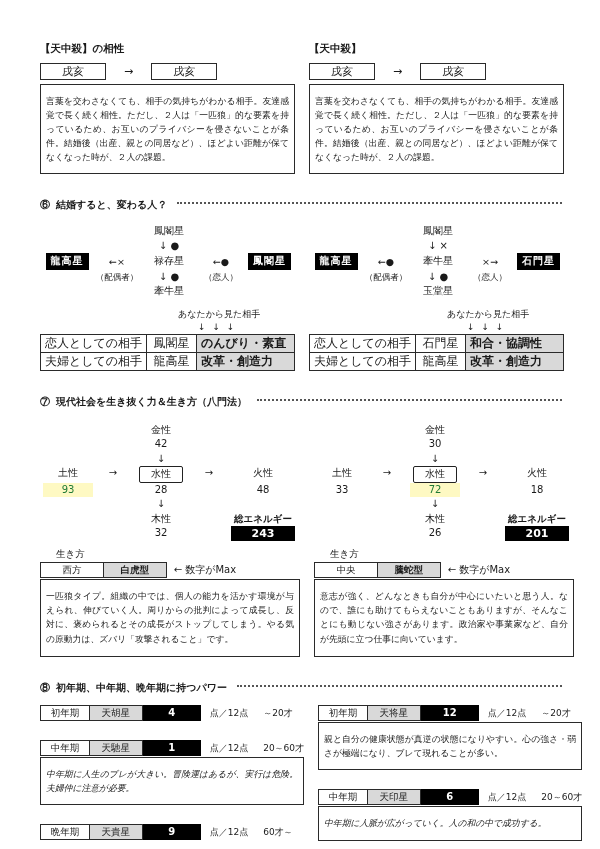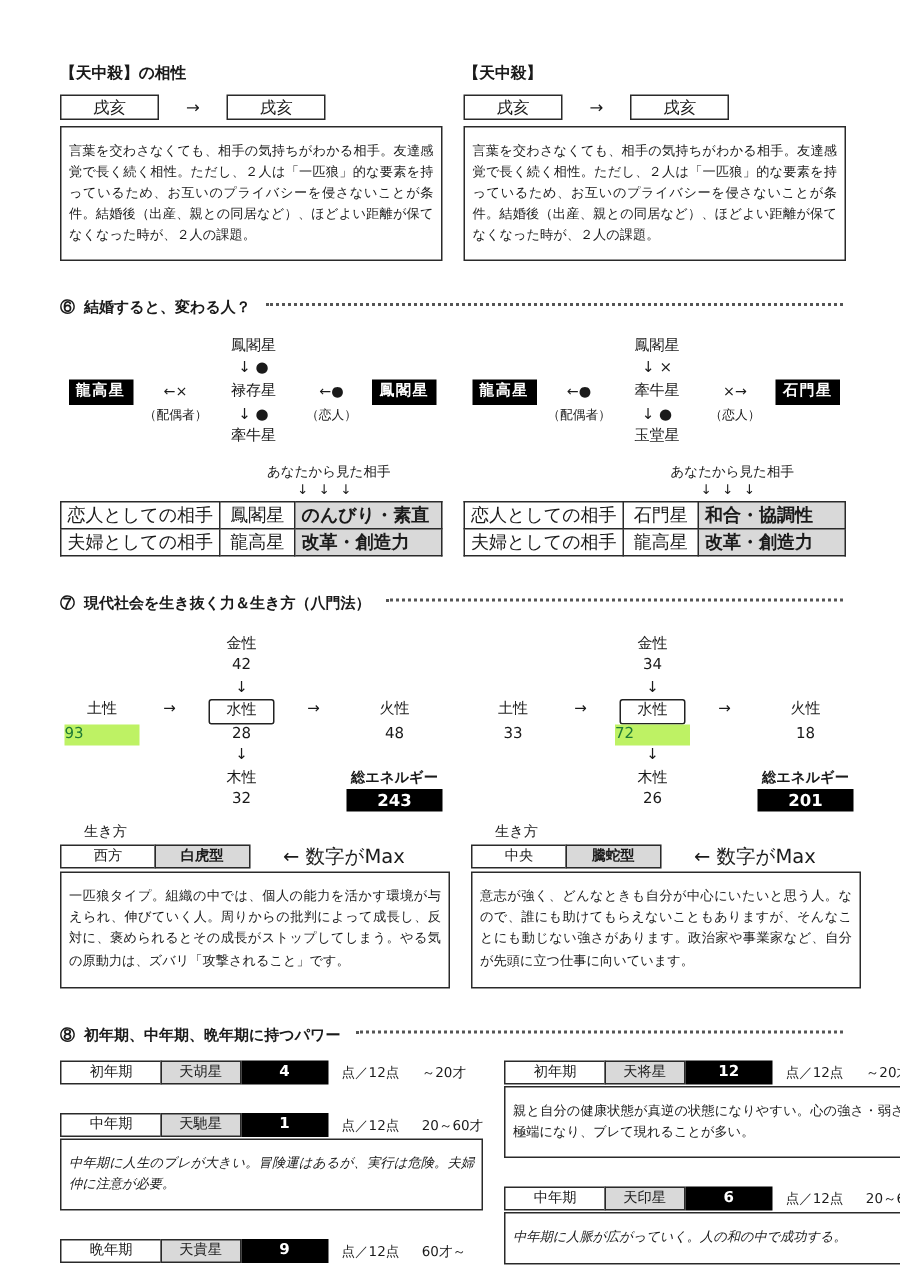--- a/index.html
+++ b/index.html
@@ -45,35 +45,35 @@
   
   .el-diagram { display:grid; grid-template-columns:56px 34px 62px 34px 74px; justify-items:center; font-size:10px; line-height:1.45; margin-top:4px; }
   .el-metal   { grid-area:1/3; } .el-metal-v { grid-area:2/3; } .el-d1 { grid-area:3/3; }
   .el-earth   { grid-area:4/1; } .el-a1 { grid-area:4/2; } .el-water { grid-area:4/3; }
   .el-a2      { grid-area:4/4; } .el-fire { grid-area:4/5; }
   .el-earth-v { grid-area:5/1; } .el-water-v { grid-area:5/3; } .el-fire-v { grid-area:5/5; }
   .el-d2      { grid-area:6/3; }
   .el-wood    { grid-area:7/3; } .el-total-l { grid-area:7/5; }
   .el-wood-v  { grid-area:8/3; } .el-total-v { grid-area:8/5; }
   .water-boxed { border:1.5px solid #222; padding:0 11px; border-radius:2px; }
-  .green-val { background:#bef264; color:#1f7a35; width:50px; text-align:left; }
+  .green-val { background:#fef9c3; color:#1f7a35; width:50px; text-align:center; }
   .el-total-l { font-weight:bold; font-size:9.5px; white-space:nowrap; }
   .total-box { background:#000; color:#fff; font-weight:bold; width:64px; text-align:center; font-size:11px; line-height:15px; }
   .ikikata-label { font-size:9.5px; margin:7px 0 0 16px; }
   .life-row { display:flex; align-items:center; margin-top:1px; }
   .life-cell { border:1.3px solid #2a2a2a; width:64px; text-align:center; font-size:9.5px; line-height:14px; background:#fff; }
   .life-type { background:#d9d9d9; font-weight:bold; margin-left:-1.3px; }
-  .max-note { font-size:13px; margin-left:22px; white-space:nowrap; }
+  .max-note { font-size:10px; margin-left:7px; white-space:nowrap; }
   .life-desc { min-height:78px; margin-top:1px; }
 
   
   .period-block { margin-bottom:19px; }
   .period-row { display:flex; align-items:center; }
   .p-cell { border:1.3px solid #2a2a2a; text-align:center; font-size:9.5px; line-height:14px; }
-  .p-period { width:68px; background:#fff; }
+  .p-period { width:50px; background:#fff; }
   .p-star { width:54px; background:#d9d9d9; margin-left:-1.3px; }
   .p-score { background:#000; color:#fff; font-weight:bold; width:58px; text-align:center; font-size:10px; line-height:16px; }
   .p-suffix { font-size:9px; margin-left:9px; white-space:nowrap; }
   .p-age { font-size:9px; margin-left:15px; white-space:nowrap; }
   .period-desc { margin-top:1px; }
   .ph-first { min-height:45px; }
   .ph-mid { min-height:31px;font-style:italic; }
 </style>
 </head>
 <body>
@@ -202,21 +202,21 @@
         <span class="life-cell">西方</span>
         <span class="life-cell life-type">白虎型</span>
         <span class="max-note">← 数字がMax</span>
       </div>
       <div class="desc-box life-desc">一匹狼タイプ。組織の中では、個人の能力を活かす環境が与えられ、伸びていく人。周りからの批判によって成長し、反対に、褒められるとその成長がストップしてしまう。やる気の原動力は、ズバリ「攻撃されること」です。</div>
     </div>
 
     <div>
       <div class="el-diagram">
         <div class="el-metal">金性</div>
-        <div class="el-metal-v">34</div>
+        <div class="el-metal-v">30</div>
         <div class="el-d1">↓</div>
         <div class="el-earth">土性</div>
         <div class="el-a1">→</div>
         <div class="el-water water-boxed">水性</div>
         <div class="el-a2">→</div>
         <div class="el-fire">火性</div>
         <div class="el-earth-v">33</div>
         <div class="el-water-v green-val">72</div>
         <div class="el-fire-v">18</div>
         <div class="el-d2">↓</div>

